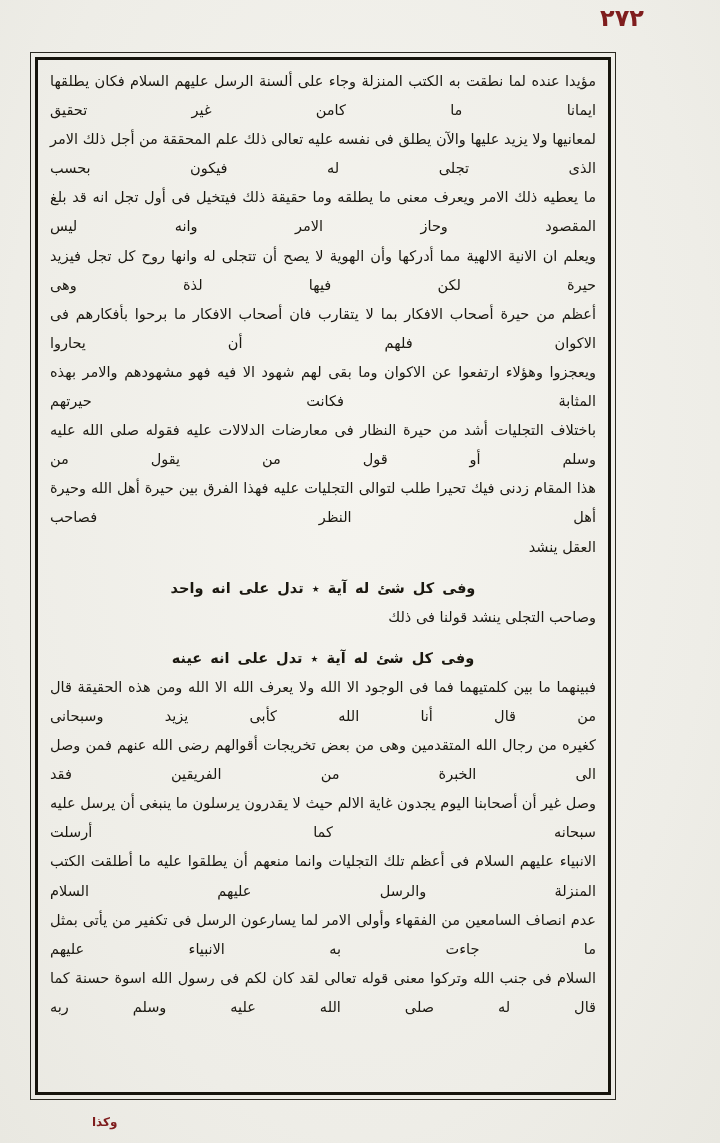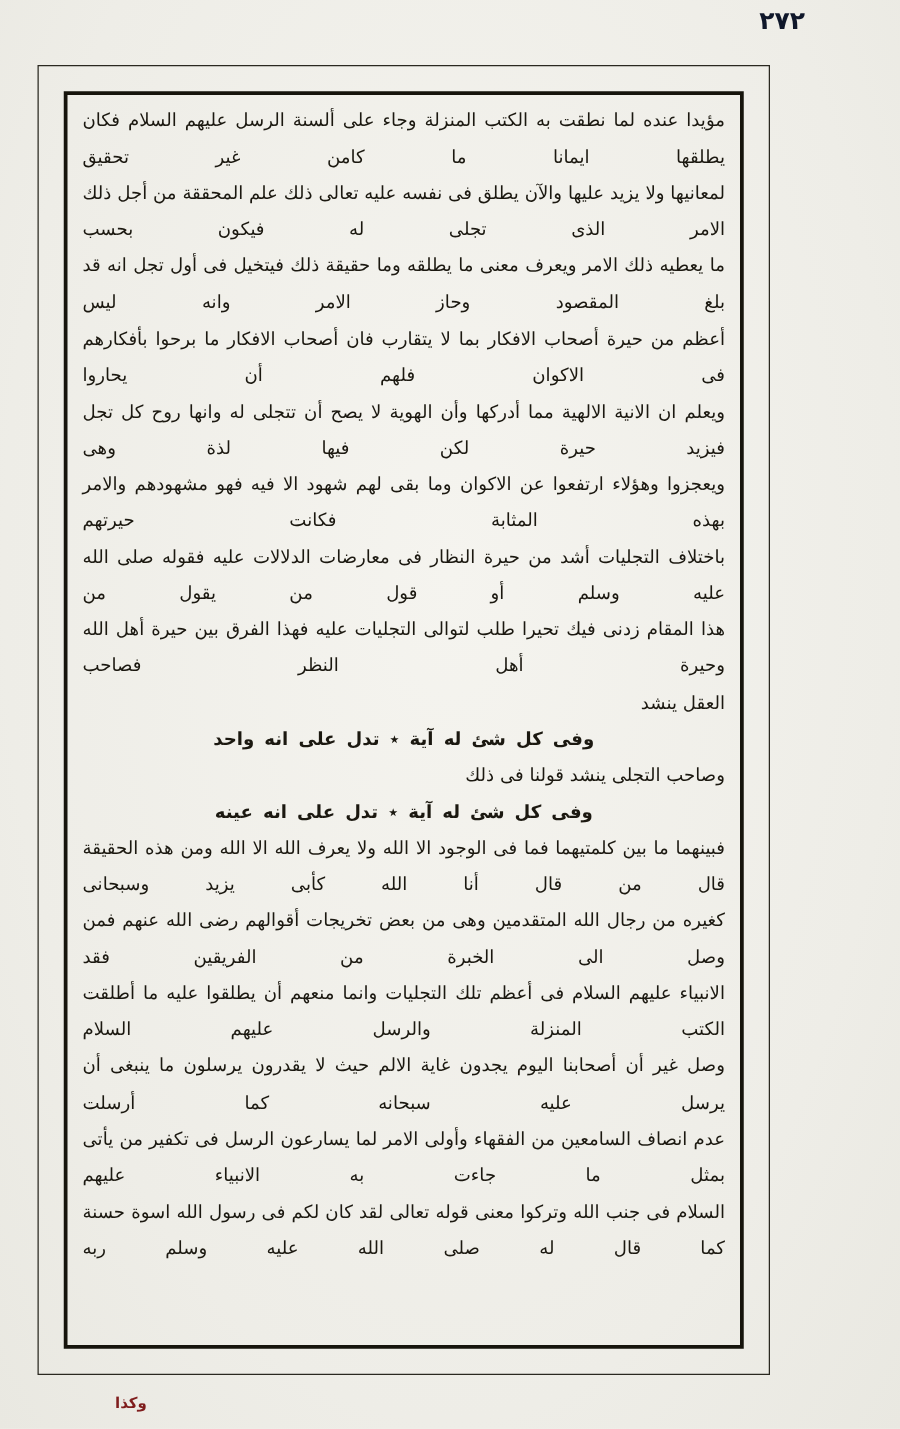--- a/index.html
+++ b/index.html
@@ -6,73 +6,73 @@
   body{
     width:720px;height:1143px;position:relative;
     background:#f2f1ec;
     background-image:radial-gradient(ellipse at 50% 40%, #f5f4ef 0%, #eeede7 70%, #e9e8e1 100%);
     font-family:"DejaVu Sans", sans-serif;
     color:#17150f;
     overflow:hidden;
   }
   .page-number{
     position:absolute;top:4px;right:76px;
-    font-size:20px;font-weight:bold;direction:rtl;
-    letter-spacing:1px;color:#0f172a;
+    font-size:24px;font-weight:bold;direction:rtl;
+    letter-spacing:1px;color:#7f1d1d;
   }
   .frame-outer{
     position:absolute;left:30px;top:52px;width:586px;height:1048px;
-    border:1.5px solid #2a2820;box-sizing:border-box;padding:20px;
+    border:1.5px solid #2a2820;box-sizing:border-box;padding:4px;
     background:transparent;
   }
   .frame-inner{
     width:100%;height:100%;box-sizing:border-box;
     border:3.5px solid #16140c;
     padding:7px 12px 4px 12px;
     direction:rtl;overflow:hidden;
   }
   .text-column{width:100%;height:100%;}
   .line{
     font-size:14.5px;
     line-height:29.1px;
     white-space:normal;
     color:#1b1810;
   }
   .line.j{text-align:justify;text-align-last:justify;}
-  .line.c{text-align:center;text-align-last:center;}
+  .line.c{text-align:center;text-align-last:center;margin-top:12px;}
   .line.r{text-align:left;text-align-last:right;}
   .line[data-name="verse-line"]{font-weight:bold;word-spacing:3px;}
   .catchword{
     position:absolute;left:92px;bottom:14px;
     font-size:12px;font-weight:bold;direction:rtl;color:#7f1d1d;
   }
 </style>
 </head>
 <body data-name="scanned-book-page">
 
 <div class="page-number" data-name="page-number">٢٧٢</div>
 
 <div class="frame-outer" data-name="page-frame-outer">
   <div class="frame-inner" data-name="page-frame-inner">
     <div class="text-column" data-name="text-column">
         <div class="line j" data-name="text-line">مؤيدا عنده لما نطقت به الكتب المنزلة وجاء على ألسنة الرسل عليهم السلام فكان يطلقها ايمانا ما كامن غير تحقيق</div>
         <div class="line j" data-name="text-line">لمعانيها ولا يزيد عليها والآن يطلق فى نفسه عليه تعالى ذلك علم المحققة من أجل ذلك الامر الذى تجلى له فيكون بحسب</div>
         <div class="line j" data-name="text-line">ما يعطيه ذلك الامر ويعرف معنى ما يطلقه وما حقيقة ذلك فيتخيل فى أول تجل انه قد بلغ المقصود وحاز الامر وانه ليس</div>
+        <div class="line j" data-name="text-line">ويعلم ان الانية الالهية مما أدركها وأن الهوية لا يصح أن تتجلى له وانها روح كل تجل فيزيد حيرة لكن فيها لذة وهى</div>
         <div class="line j" data-name="text-line">أعظم من حيرة أصحاب الافكار بما لا يتقارب فان أصحاب الافكار ما برحوا بأفكارهم فى الاكوان فلهم أن يحاروا</div>
-        <div class="line j" data-name="text-line">ويعلم ان الانية الالهية مما أدركها وأن الهوية لا يصح أن تتجلى له وانها روح كل تجل فيزيد حيرة لكن فيها لذة وهى</div>
         <div class="line j" data-name="text-line">ويعجزوا وهؤلاء ارتفعوا عن الاكوان وما بقى لهم شهود الا فيه فهو مشهودهم والامر بهذه المثابة فكانت حيرتهم</div>
         <div class="line j" data-name="text-line">باختلاف التجليات أشد من حيرة النظار فى معارضات الدلالات عليه فقوله صلى الله عليه وسلم أو قول من يقول من</div>
         <div class="line j" data-name="text-line">هذا المقام زدنى فيك تحيرا طلب لتوالى التجليات عليه فهذا الفرق بين حيرة أهل الله وحيرة أهل النظر فصاحب</div>
         <div class="line r" data-name="text-line">العقل ينشد</div>
         <div class="line c" data-name="verse-line">وفى كل شئ له آية ٭ تدل على انه واحد</div>
         <div class="line r" data-name="text-line">وصاحب التجلى ينشد قولنا فى ذلك</div>
         <div class="line c" data-name="verse-line">وفى كل شئ له آية ٭ تدل على انه عينه</div>
         <div class="line j" data-name="text-line">فبينهما ما بين كلمتيهما فما فى الوجود الا الله ولا يعرف الله الا الله ومن هذه الحقيقة قال من قال أنا الله كأبى يزيد وسبحانى</div>
         <div class="line j" data-name="text-line">كغيره من رجال الله المتقدمين وهى من بعض تخريجات أقوالهم رضى الله عنهم فمن وصل الى الخبرة من الفريقين فقد</div>
+        <div class="line j" data-name="text-line">وصل غير أن أصحابنا اليوم يجدون غاية الالم حيث لا يقدرون يرسلون ما ينبغى أن يرسل عليه سبحانه كما أرسلت</div>
         <div class="line j" data-name="text-line">الانبياء عليهم السلام فى أعظم تلك التجليات وانما منعهم أن يطلقوا عليه ما أطلقت الكتب المنزلة والرسل عليهم السلام</div>
-        <div class="line j" data-name="text-line">وصل غير أن أصحابنا اليوم يجدون غاية الالم حيث لا يقدرون يرسلون ما ينبغى أن يرسل عليه سبحانه كما أرسلت</div>
         <div class="line j" data-name="text-line">عدم انصاف السامعين من الفقهاء وأولى الامر لما يسارعون الرسل فى تكفير من يأتى بمثل ما جاءت به الانبياء عليهم</div>
         <div class="line j" data-name="text-line">السلام فى جنب الله وتركوا معنى قوله تعالى لقد كان لكم فى رسول الله اسوة حسنة كما قال له صلى الله عليه وسلم ربه</div>
       </div>
   </div>
 </div>
 
 <div class="catchword" data-name="catchword">وكذا</div>
 
 </body></html>

